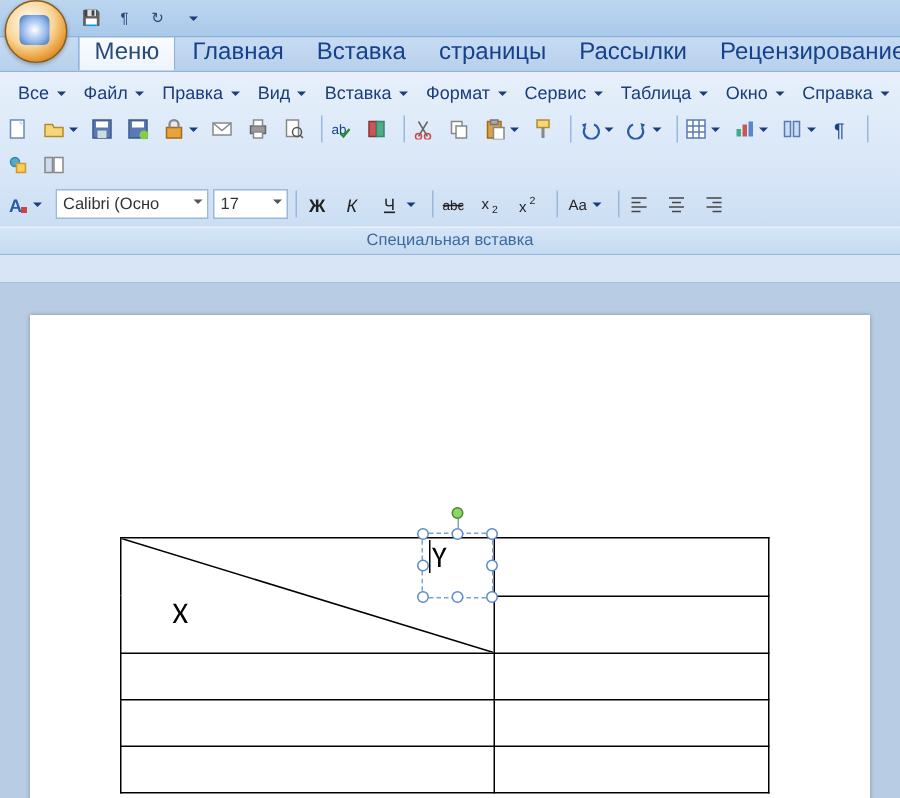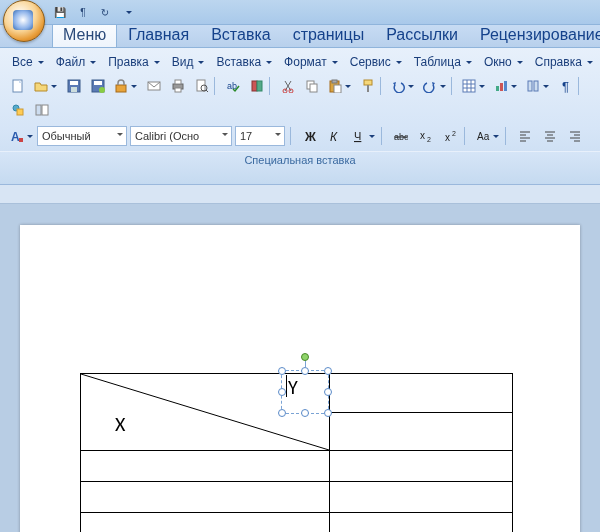--- a/index.html
+++ b/index.html
@@ -10,28 +10,28 @@
 .qat .qi{width:16px;height:16px;border:1px solid transparent;display:flex;align-items:center;justify-content:center;color:#2a4a7a;font-size:10px}
 .title-text{position:absolute;left:50%;transform:translateX(-50%);color:#3b5a84;font-size:12px}
 .tabs{height:22px;background:linear-gradient(#c7dbf3,#b8d0ec);display:flex;align-items:flex-end;padding-left:52px;border-bottom:1px solid #8fb4db}
 .tab{padding:3px 10px;color:#15428b;font-size:16px;cursor:pointer;border:1px solid transparent;border-bottom:none}
 .tab.active{background:linear-gradient(#fafcff,#eef4fc);border-color:#8fb4db;border-radius:3px 3px 0 0;color:#2a4a7a}
 .ribbon{background:linear-gradient(#e7f0fb,#d6e5f7 60%,#c5daf0);border-bottom:1px solid #9ab8dc;padding:3px 0 0 0}
 .menubar{display:flex;gap:0;padding:2px 6px;color:#1a3e7b;font-size:12px}
 .menubar span{padding:2px 6px;display:flex;align-items:center;gap:2px;cursor:pointer}
 .dd::after{content:"";display:inline-block;border:3px solid transparent;border-top-color:#1a3e7b;margin-left:3px;position:relative;top:2px}
 .toolbar{display:flex;flex-wrap:wrap;gap:2px;padding:2px 4px;align-items:center}
-.tbtn{width:20px;height:20px;border:1px solid transparent;display:flex;align-items:center;justify-content:flex-end;border-radius:2px;cursor:pointer}
+.tbtn{width:20px;height:20px;border:1px solid transparent;display:flex;align-items:center;justify-content:flex-start;border-radius:2px;cursor:pointer}
 .tbtn.dd{width:28px}
 .sep{width:1px;height:18px;background:#9ab8dc;margin:0 2px}
 svg{display:block}
 .row2{display:flex;align-items:center;gap:3px;padding:2px 4px 4px}
 .combo{height:18px;border:1px solid #9ab8dc;background:#fff;display:flex;align-items:center;padding:0 14px 0 4px;font-size:11px;color:#333;position:relative}
 .combo::after{content:"";position:absolute;right:3px;top:6px;border:3px solid transparent;border-top-color:#555}
-.caption{text-align:center;color:#3b6aa0;font-size:11px;padding:2px 0 18px;background:linear-gradient(#d6e5f7,#c5daf0);border-top:1px solid #e8f0fb}
+.caption{text-align:center;color:#3b6aa0;font-size:11px;padding:2px 0 3px;background:linear-gradient(#d6e5f7,#c5daf0);border-top:1px solid #e8f0fb}
 .doc-area{background:#b8cde4;height:398px;position:relative;display:flex;justify-content:center}
 .page{background:#fff;width:560px;margin-top:40px;box-shadow:0 0 3px rgba(0,0,0,.3);height:100%;position:relative}
 .ruler-gap{position:absolute;left:0;right:0;top:0;height:18px;background:#d8e5f4;border-bottom:1px solid #a9c0da}
 .tbl{position:absolute;left:60px;top:148px;border-collapse:collapse}
 .tbl td{border:1px solid #000;height:30px;padding:0}
 .tbl .big{width:248px;height:76px;position:relative;vertical-align:middle}
 .tbl .c2{width:182px}
 .diag{position:absolute;left:0;top:0;width:100%;height:100%}
 .xcell{position:absolute;left:34px;top:40px;font:20px/1 Calibri,Arial}
 .textbox{position:absolute;left:200px;top:-4px;width:46px;height:42px;border:1px dashed #7aa3d4}
@@ -229,21 +229,20 @@
       </div>
   </div>
 
   <div class="row2">
     <div class="tbtn dd">
         <svg width="14" height="14">
           <text x="1" y="12" font-size="12" fill="#2a5aac" font-weight="bold">A</text>
           <rect x="9" y="9" width="4" height="4" fill="#c44"></rect>
         </svg>
       </div>
-    <div class="combo" style="width:70px">Обычный</div>
     <div class="combo" style="width:82px">Calibri (Осно</div>
     <div class="combo" style="width:30px">17</div>
     <div class="sep"></div>
     <div class="tbtn">
         <svg width="14" height="14">
           <text x="2" y="12" font-size="12" font-weight="bold" fill="#222">Ж</text>
         </svg>
       </div>
     <div class="tbtn">
         <svg width="14" height="14">

